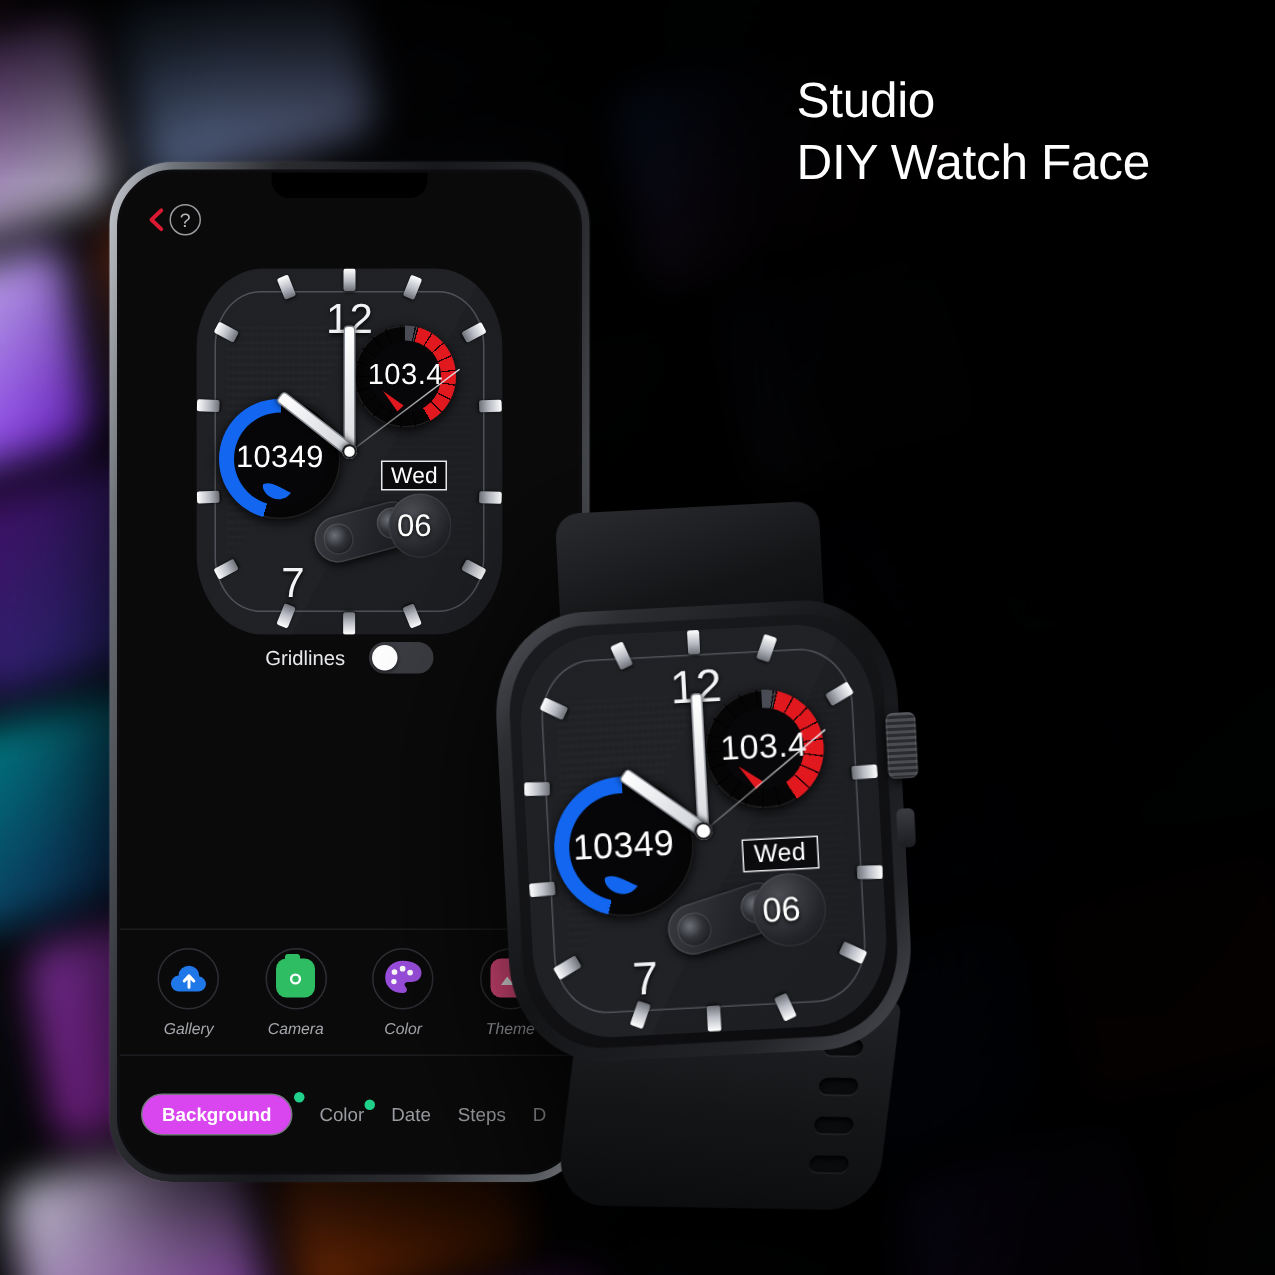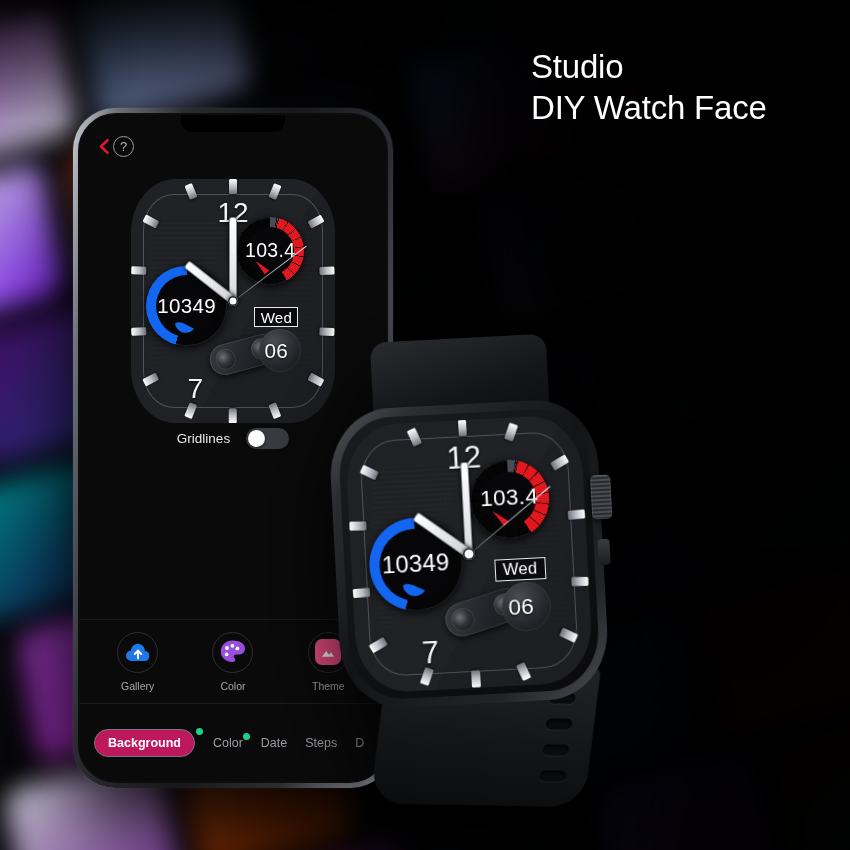--- a/index.html
+++ b/index.html
@@ -104,35 +104,35 @@
   .gridlabel{color:#e8e9ec;font-size:13.5px;}
   .toggle{width:43px;height:21px;border-radius:11px;background:#3b3c41;position:relative;}
   .knob{position:absolute;top:2px;left:2px;width:17px;height:17px;border-radius:50%;
     background:#fff;box-shadow:0 1px 3px rgba(0,0,0,.6);}
   .reset-wrap{display:flex;justify-content:center;margin-top:19px;}
   .reset-btn{background:#313236;color:#dddfe3;border:none;border-radius:20px;
     padding:10px 38px;font-size:12.5px;font-family:inherit;}
 
   
   .tools{position:absolute;left:0;right:0;bottom:78px;height:84px;
-    border-top:1px solid #1c1d20;display:flex;align-items:center;padding:0 10px;}
+    border-top:1px solid #1c1d20;display:flex;align-items:center;padding:0 10px;font-style:italic;}
   .tool{flex:1;display:flex;flex-direction:column;align-items:center;gap:7px;}
   .tool-circ{width:41px;height:41px;border-radius:50%;border:1px solid #2e2f34;
     display:flex;align-items:center;justify-content:center;}
   .tool-chip{width:26px;height:26px;border-radius:7px;display:flex;
     align-items:center;justify-content:center;}
   .tool-label{color:#a5a7ac;font-size:10.5px;}
 
   
   .tabs{position:absolute;left:0;right:0;bottom:0;height:78px;
     border-top:1px solid #1c1d20;display:flex;align-items:center;gap:18px;
     padding:0 14px;overflow:hidden;}
   .tab{position:relative;color:#9b9da2;font-size:12.5px;white-space:nowrap;flex:0 0 auto;}
   .tab.sel{color:#fff;font-weight:700;border:1.4px solid #75777d;border-radius:16px;
-    padding:6px 13px;background:#be185d;}
+    padding:6px 13px;background:#d946ef;}
   .dot{position:absolute;top:-3px;right:-7px;width:7px;height:7px;border-radius:50%;
     background:#1fd18a;}
   .tab.sel .dot{top:-2px;right:-9px;}
 
   
   .watch{position:absolute;left:335px;top:404px;width:268px;height:300px;
     transform:rotate(-3deg);filter:drop-shadow(0 28px 46px rgba(0,0,0,.88));}
   .w-body{position:absolute;inset:0;border-radius:23%;
     background:linear-gradient(135deg,#54565c 0%,#2b2d31 16%,#131416 48%,#232428 80%,#4c4e54 100%);
     padding:11px;}
@@ -289,20 +289,31 @@
               <svg width="28" height="22" viewBox="0 0 28 22">
                 <path d="M7.5 20h13a5 5 0 0 0 .4-9.96A6.8 6.8 0 0 0 7 9.4 4.9 4.9 0 0 0 7.5 20Z" fill="#1f77e8"></path>
                 <path d="M14 17.2V10.6M14 9.6l-3.2 3.4M14 9.6l3.2 3.4" stroke="#fff" stroke-width="2" fill="none" stroke-linecap="round" stroke-linejoin="round"></path>
               </svg>
             </div>
           </div>
           <div class="tool-label">Gallery</div>
         </div>
         <div class="tool">
           <div class="tool-circ">
+            <div class="tool-chip" style="background:#2fbd64;position:relative;">
+              <div style="position:absolute;left:6px;top:-3px;width:10px;height:5px;border-radius:2px 2px 0 0;background:#2fbd64;"></div>
+              <svg width="16" height="16" viewBox="0 0 24 24">
+                <circle cx="12" cy="13" r="4.4" fill="none" stroke="#fff" stroke-width="2.4"></circle>
+              </svg>
+            </div>
+          </div>
+          <div class="tool-label">Camera</div>
+        </div>
+        <div class="tool">
+          <div class="tool-circ">
             <div class="tool-chip" style="background:none;position:relative;width:27px;height:27px;">
               <svg width="27" height="27" viewBox="0 0 27 27">
                 <path d="M13.5 1.5C6.9 1.5 1.8 6.3 1.8 12.6c0 6.3 5.1 10.4 11.7 10.4 2 0 2.8-1 2.8-2.2 0-1.6-1.6-2-1.6-3.3 0-1.1.9-1.9 2.3-1.9h2.3c4 0 6.7-2.4 6.7-6.1 0-4.6-4.8-8-12.5-8Z" fill="#9b4ede"></path>
                 <circle cx="8" cy="9" r="1.9" fill="#fff"></circle>
                 <circle cx="13.4" cy="6.8" r="1.9" fill="#fff"></circle>
                 <circle cx="18.4" cy="9.4" r="1.9" fill="#fff"></circle>
                 <circle cx="7.6" cy="15.4" r="1.8" fill="#fff"></circle>
               </svg>
             </div>
           </div>

